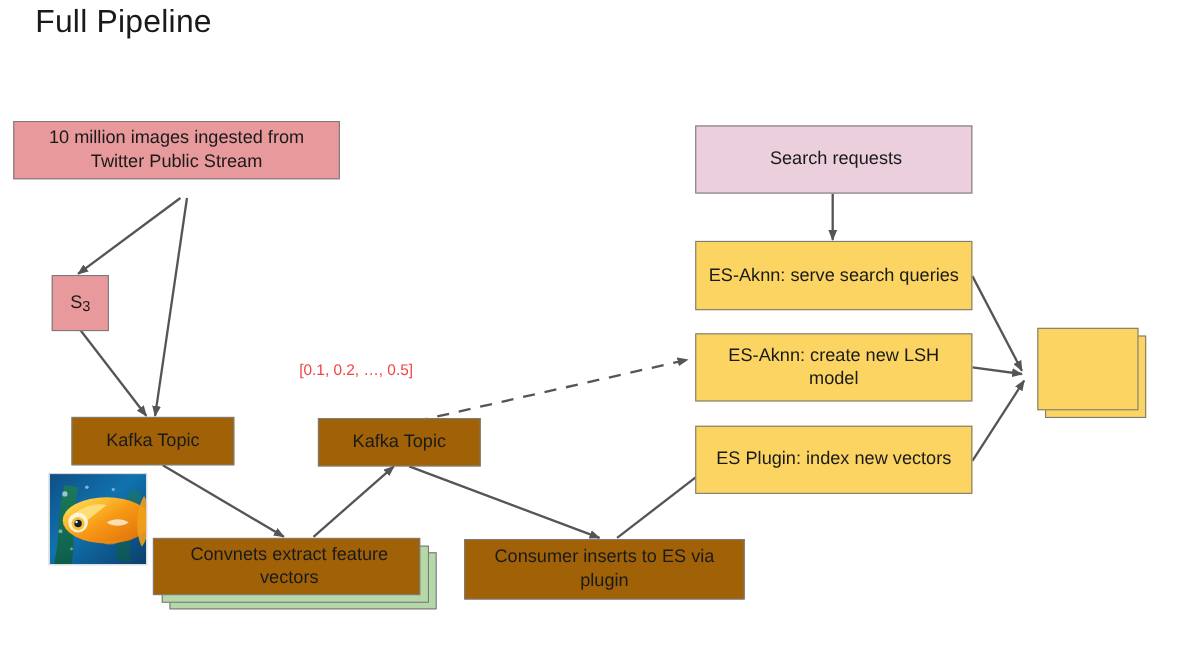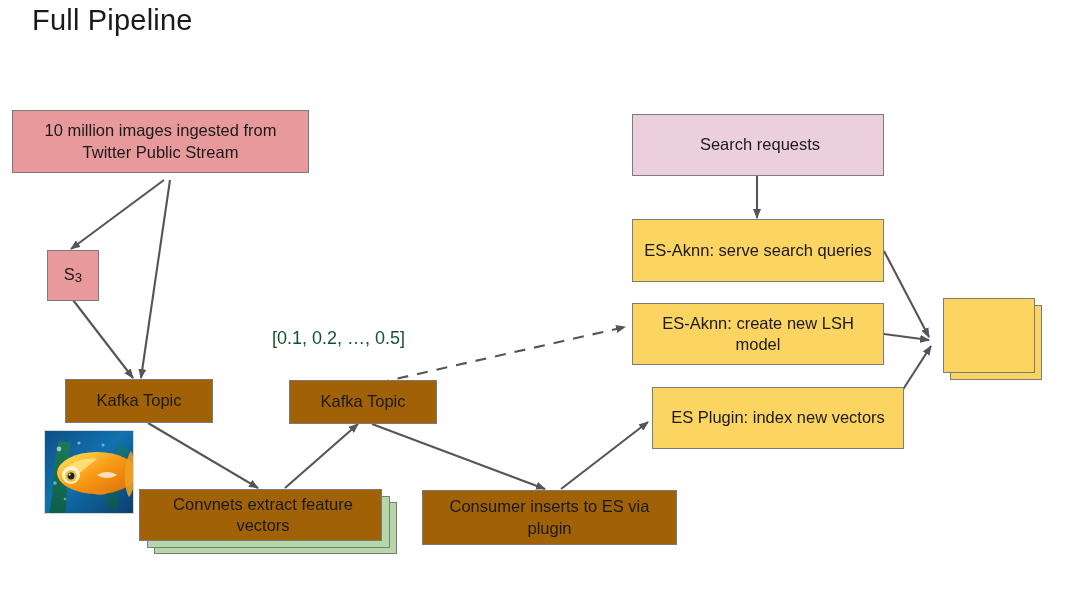--- a/index.html
+++ b/index.html
@@ -61,22 +61,22 @@
     top: 4px;
     font-size: 29px;
     color: #1a1a1a;
     letter-spacing: 0.2px;
     white-space: nowrap;
   }
   #vector-label {
     position: absolute;
     left: 272px;
     top: 328px;
-    font-size: 18px;
-    color: #14532d;
+    font-size: 14px;
+    color: #ef4444;
     white-space: nowrap;
   }
   #fish-thumb {
     position: absolute;
     left: 44px;
     top: 430px;
     width: 88px;
     height: 82px;
     border: 1px solid #d8d8d8;
     overflow: hidden;
@@ -122,21 +122,21 @@
       <path d="M884,251 L929,337" marker-end="url(#ah)"></path>
 
       <path d="M884,334 L929,340" marker-end="url(#ah)"></path>
 
       <path d="M884,419 L931,346" marker-end="url(#ah)"></path>
 
       <path d="M378,383 L625,327" stroke-dasharray="11 9" marker-end="url(#ahd)"></path>
     </g>
   </svg>
 
-  <div class="node red" style="left:12px; top:110px; width:297px; height:63px;">
+  <div class="node red" style="left:12px; top:110px; width:297px; height:53px;">
     <span class="lbl">10 million images ingested from Twitter Public Stream</span>
   </div>
 
   <div class="node red" style="left:47px; top:250px; width:52px; height:51px;">
     <span class="lbl"><span>S</span><span class="sub">3</span></span>
   </div>
 
   <div class="node green" style="left:65px; top:379px; width:148px; height:44px;">
     <span class="lbl">Kafka Topic</span>
   </div>
@@ -200,20 +200,20 @@
   </div>
 
   <div class="node yellow" style="left:632px; top:219px; width:252px; height:63px;">
     <span class="lbl">ES-Aknn: serve search queries</span>
   </div>
 
   <div class="node yellow" style="left:632px; top:303px; width:252px; height:62px;">
     <span class="lbl">ES-Aknn: create new LSH model</span>
   </div>
 
-  <div class="node yellow" style="left:632px; top:387px; width:252px; height:62px;margin-left:20px;">
+  <div class="node yellow" style="left:632px; top:387px; width:252px; height:62px;">
     <span class="lbl">ES Plugin: index new vectors</span>
   </div>
 
   <div class="stack-copy yellow" style="left:950px; top:305px; width:92px; height:75px; background:#fcd462;"></div>
   <div class="stack-copy c2 yellow" style="left:943px; top:298px; width:92px; height:75px; background:#fcd462;"></div>
 
 </div>
 
 </body></html>

